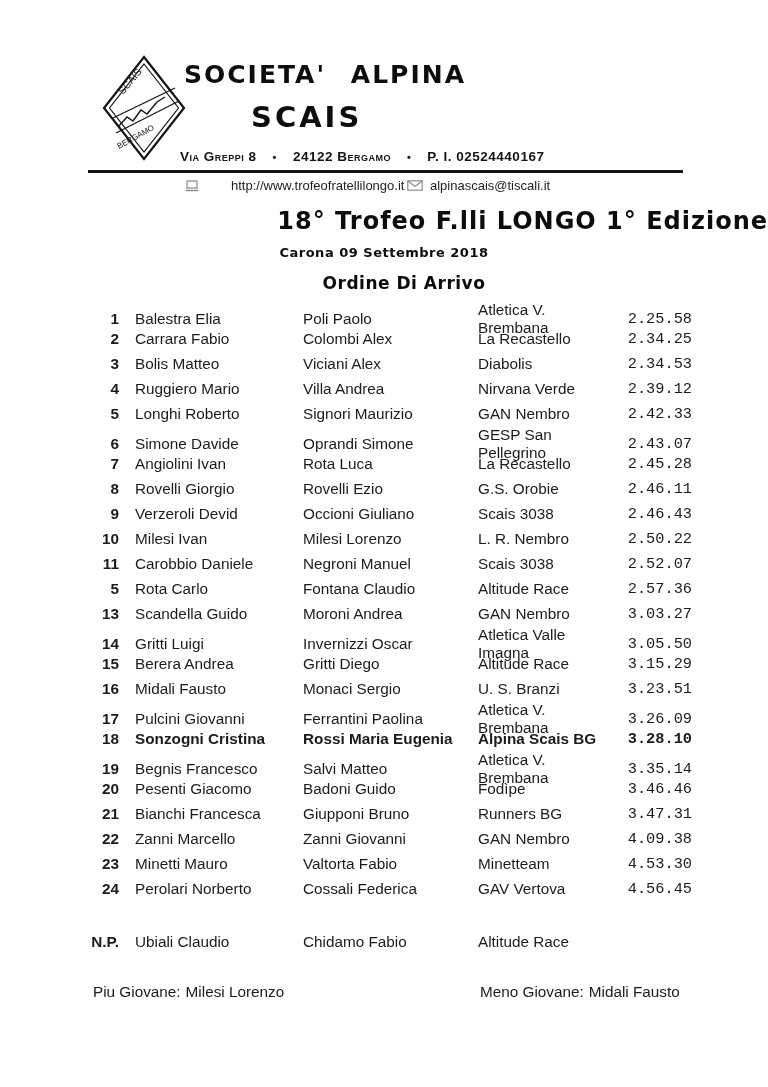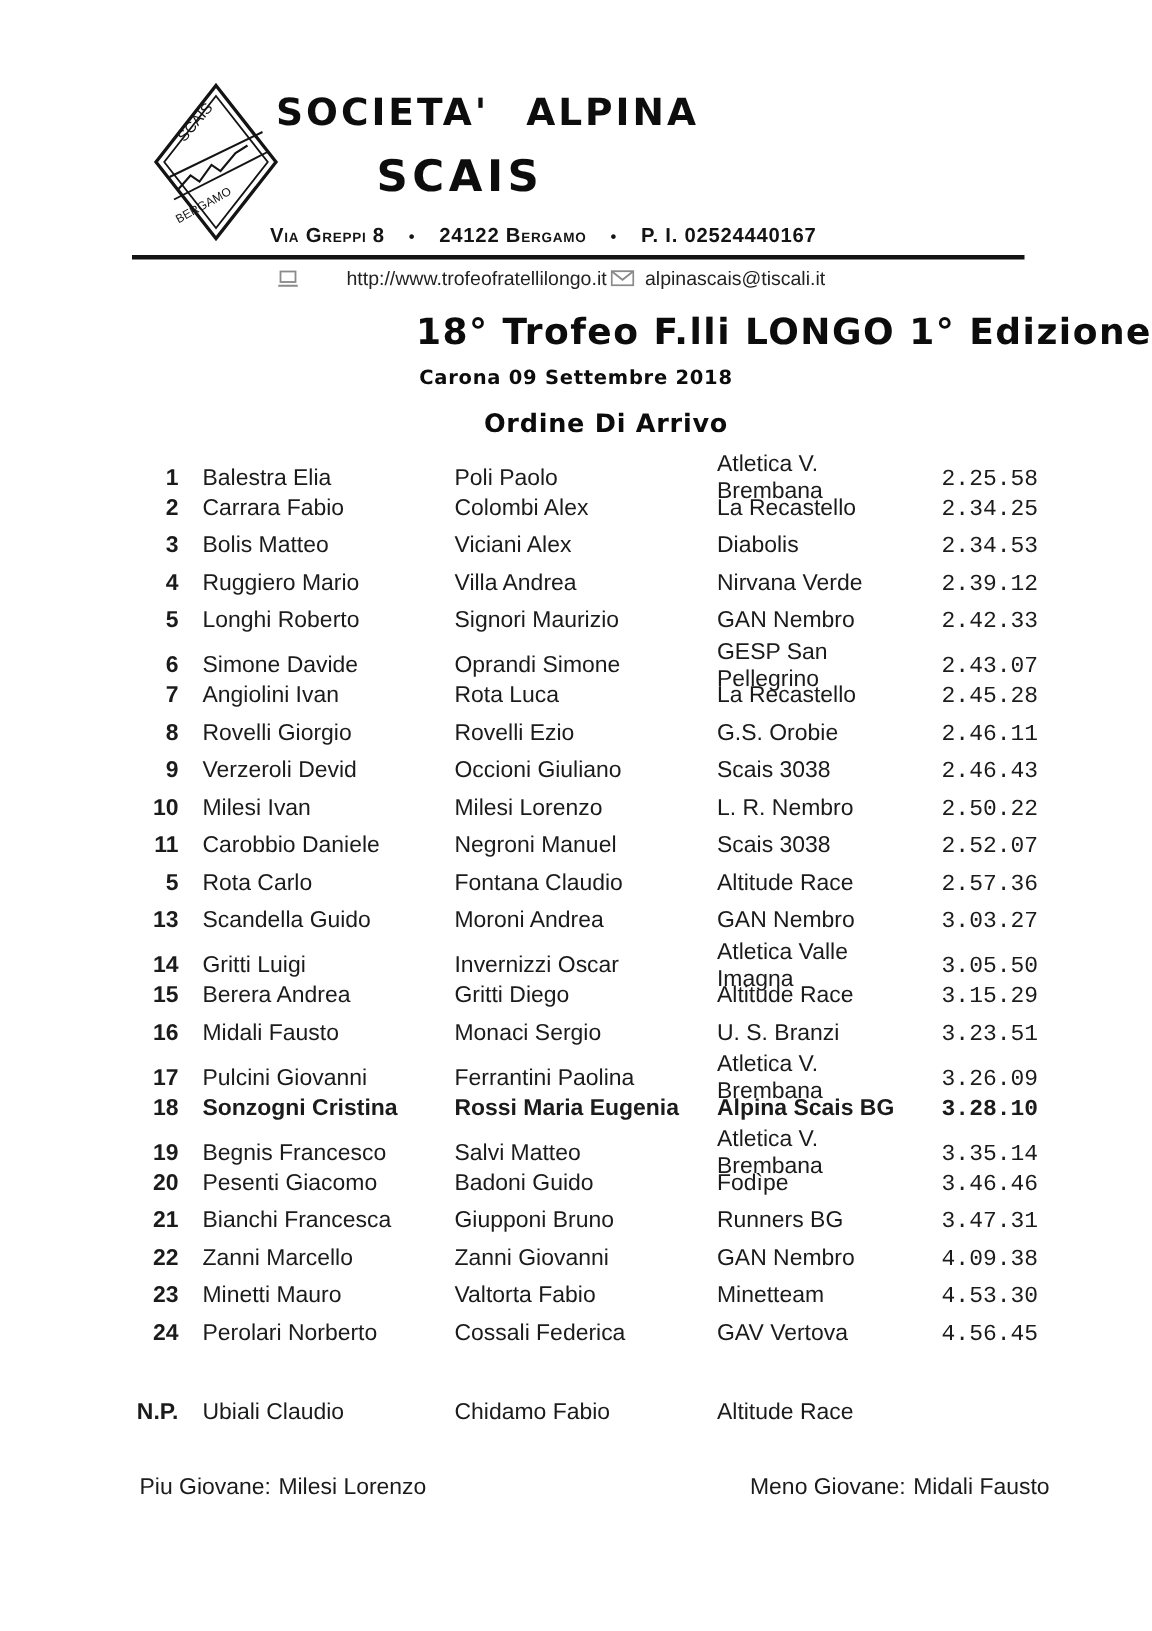--- a/index.html
+++ b/index.html
@@ -57,21 +57,21 @@
     display:grid; grid-template-columns:47px 168px 175px 142px 72px;
     height:25px; align-items:center; font-size:15.3px; color:#1b1b1b;
   }
   .rrow .c-pos  { text-align:right; padding-right:16px; font-weight:bold; }
   .rrow .c-time { text-align:right;font-family:Liberation Mono, monospace; }
   .rrow.bold-row .c-name1, .rrow.bold-row .c-name2,
   .rrow.bold-row .c-club,  .rrow.bold-row .c-time { font-weight:bold; }
   .np-block { position:absolute; left:88px; top:929px; width:604px; }
   
   .foot-young { position:absolute; left:93px;  top:983px; font-size:15.3px; }
-  .foot-old   { position:absolute; left:480px; top:983px; font-size:15.3px;margin-left:20px; }
+  .foot-old   { position:absolute; left:480px; top:983px; font-size:15.3px; }
   .foot-young span, .foot-old span { margin-right:5px; }
 </style>
 </head>
 <body>
 
 <div class="page">
 
   <div class="logo">
     <svg width="84" height="106" viewBox="0 0 84 106">
       <polygon points="42,2 82,53 42,104 2,53" fill="#ffffff" stroke="#141414" stroke-width="2.2"></polygon>

